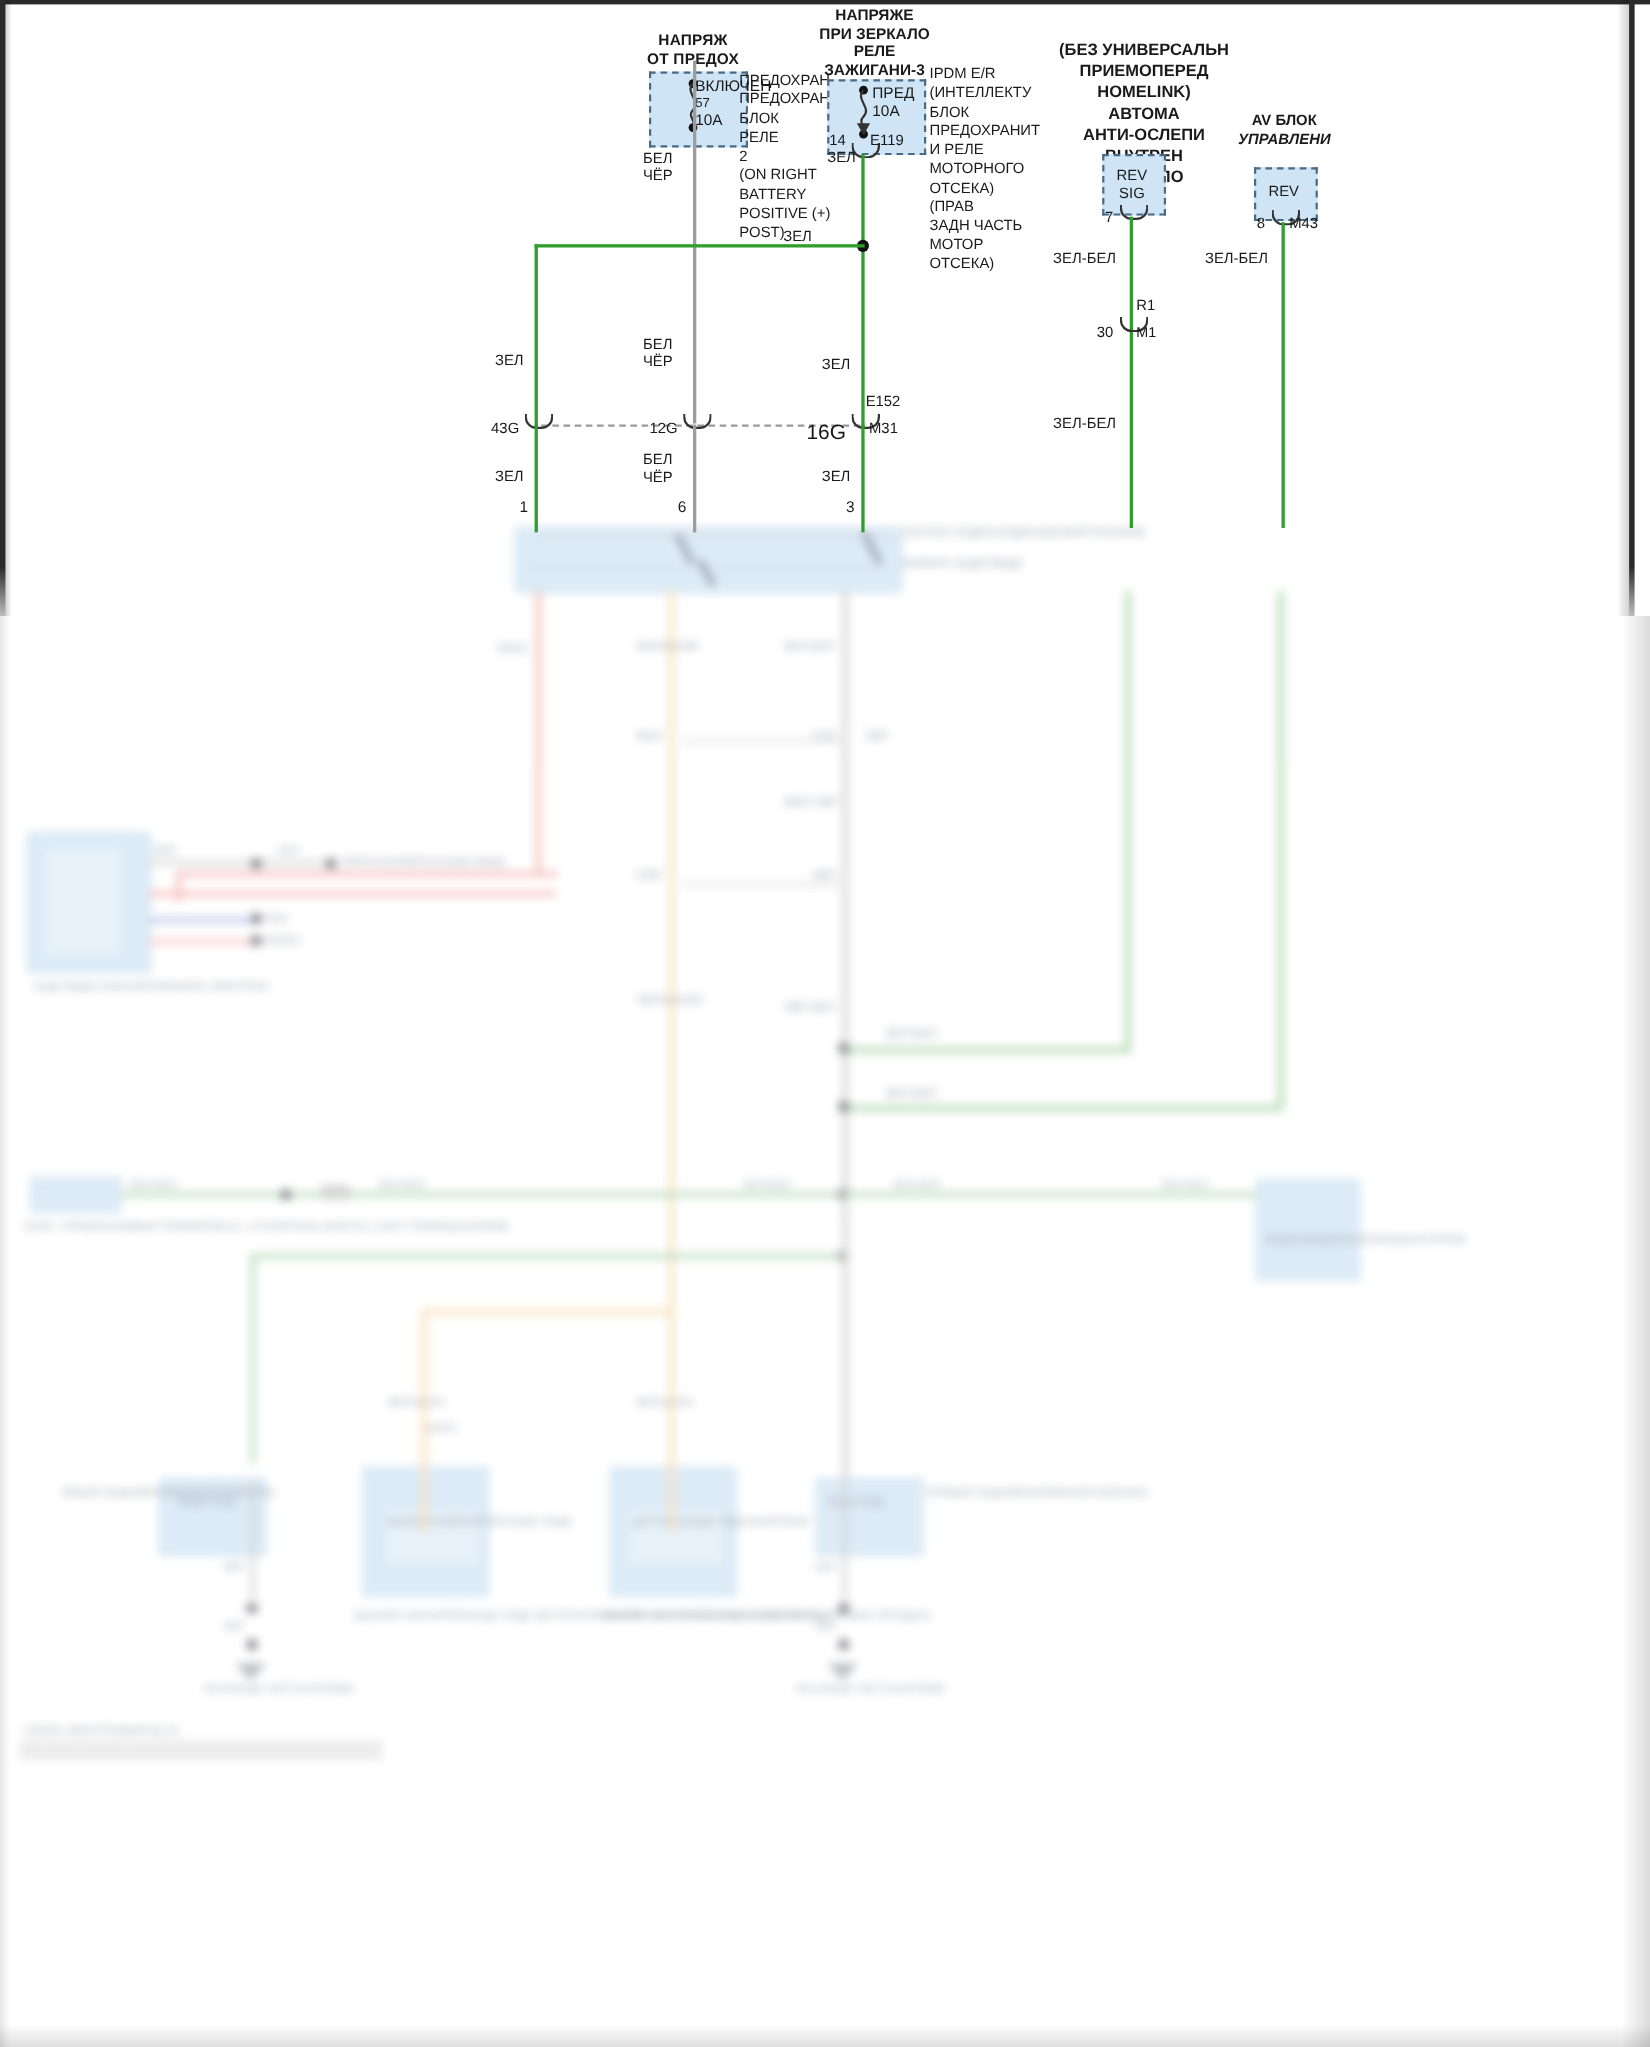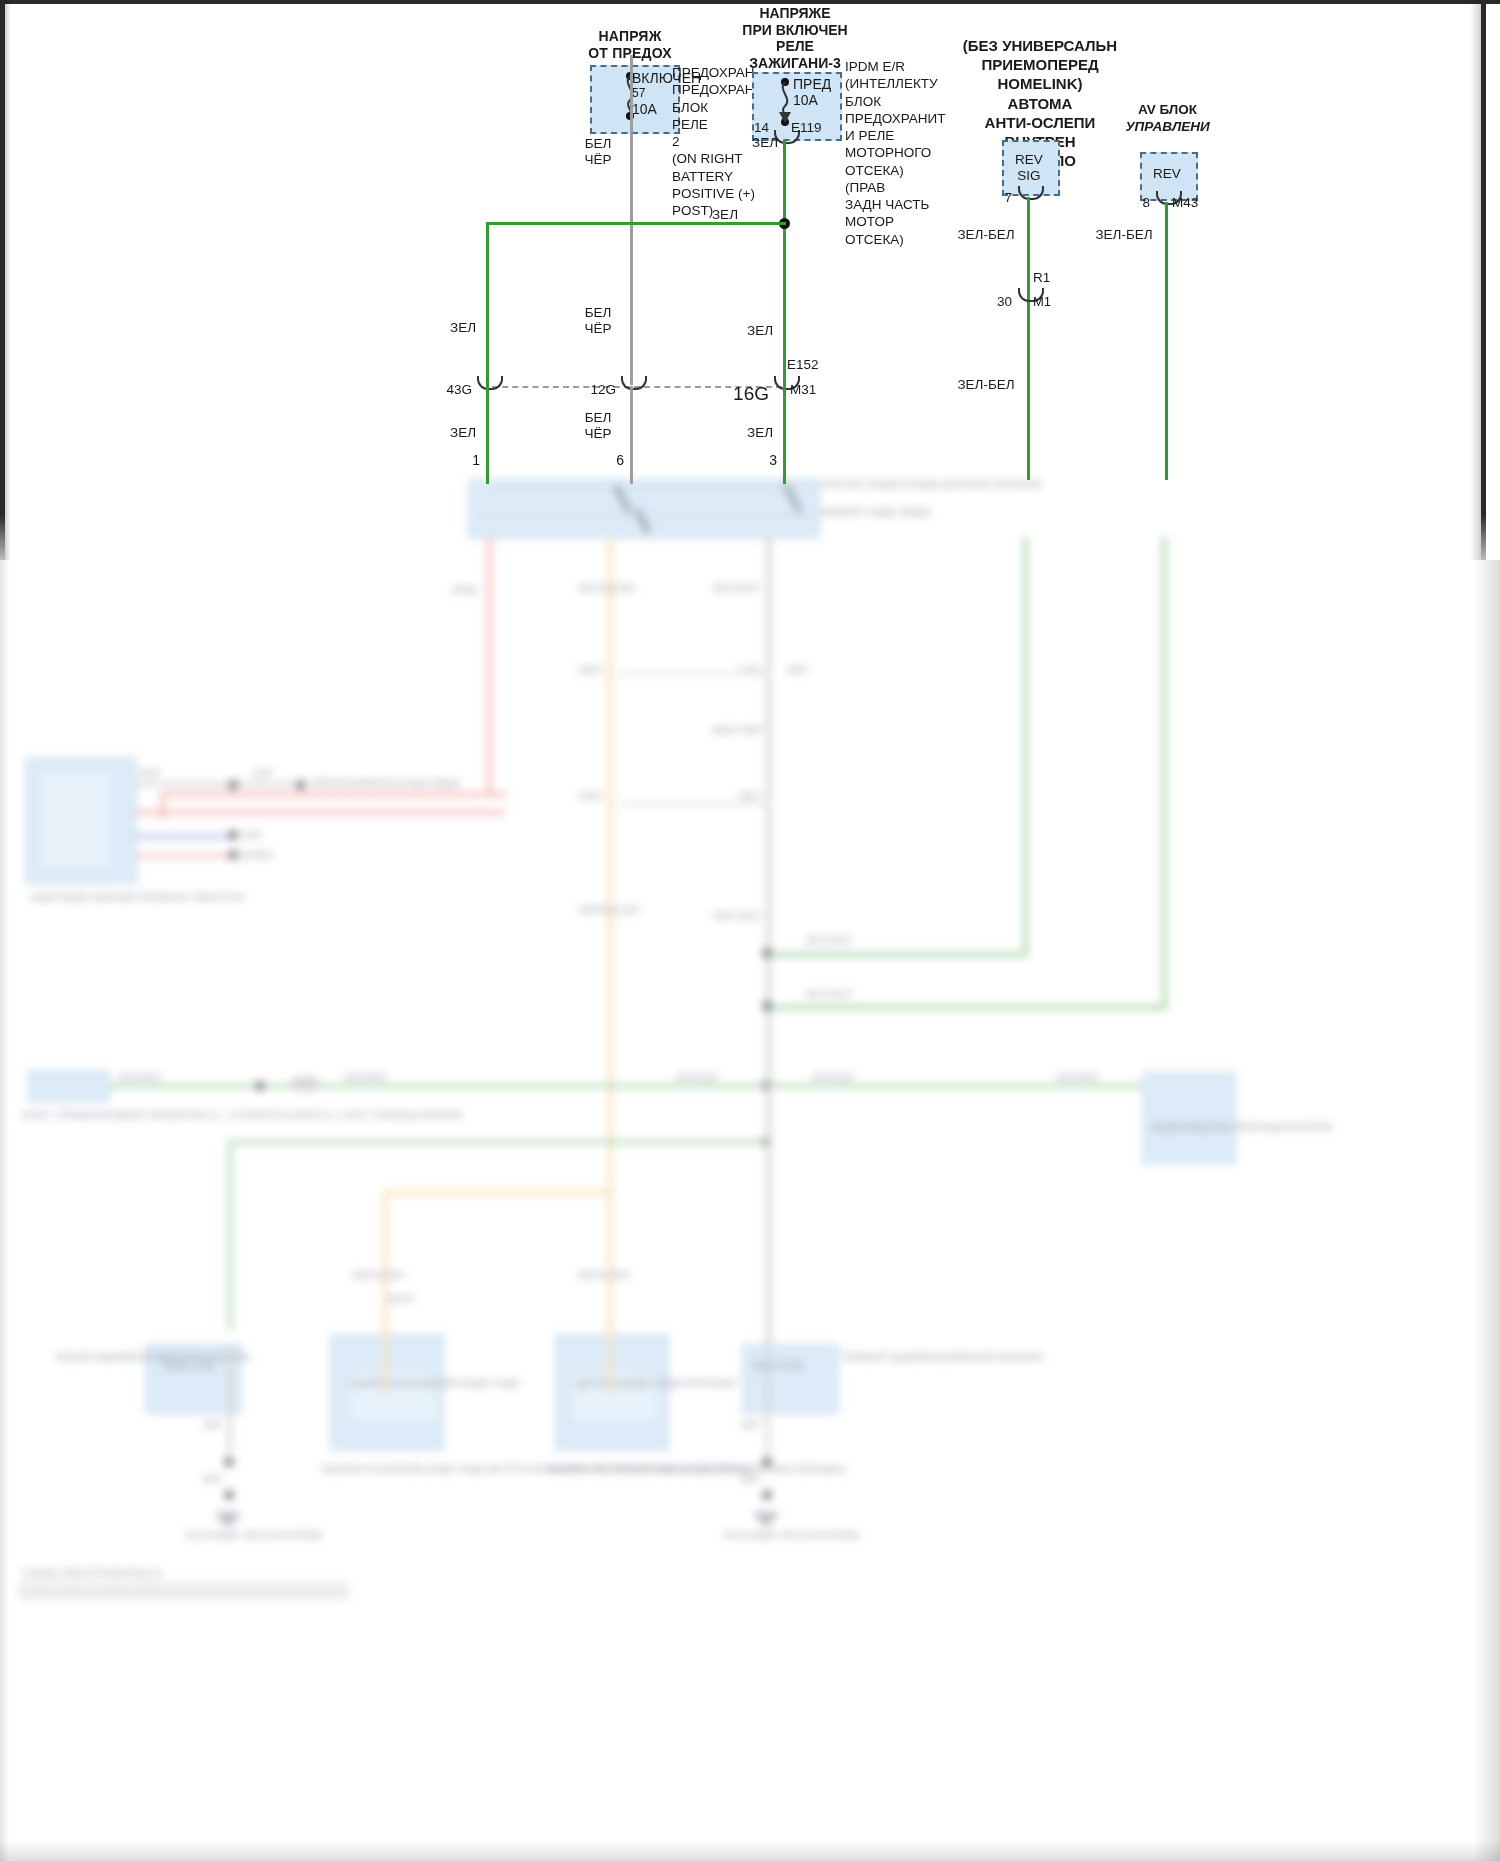--- a/index.html
+++ b/index.html
@@ -234,21 +234,21 @@
 
   <div class="wire w-gry vw" style="left:630px;top:55px;height:330px;"></div>
 
   <div class="txt c" style="left:575px;top:136px;width:46px;font-size:13.5px;">БЕЛ</div>
   <div class="txt c" style="left:575px;top:152px;width:46px;font-size:13.5px;">ЧЁР</div>
 
   <div class="txt c" style="left:575px;top:305px;width:46px;font-size:13.5px;">БЕЛ</div>
   <div class="txt c" style="left:575px;top:321px;width:46px;font-size:13.5px;">ЧЁР</div>
 
   <div class="txt c" style="left:700px;top:5px;width:190px;font-size:14px;font-weight:600;">НАПРЯЖЕ</div>
-  <div class="txt c" style="left:700px;top:22px;width:190px;font-size:14px;font-weight:600;">ПРИ ВКЛЮЧЕН</div>
+  <div class="txt c" style="left:700px;top:22px;width:190px;font-size:14px;font-weight:600;">ПРИ ЗЕРКАЛО</div>
   <div class="txt c" style="left:700px;top:38px;width:190px;font-size:14px;font-weight:600;">РЕЛЕ</div>
   <div class="txt c" style="left:700px;top:55px;width:190px;font-size:14px;font-weight:600;">ЗАЖИГАНИ-3</div>
 
   <div class="box-dash" style="left:752px;top:72px;width:86px;height:65px;"></div>
 
   <div class="txt l" style="left:793px;top:76px;font-size:14px;">ПРЕД</div>
   <div class="txt l" style="left:793px;top:92px;font-size:14px;">10A</div>
 
   <svg class="squig" style="left:775px;top:76px;" width="20" height="52" viewBox="0 0 20 52">
     <circle cx="10" cy="6" r="4" fill="#111"></circle>

